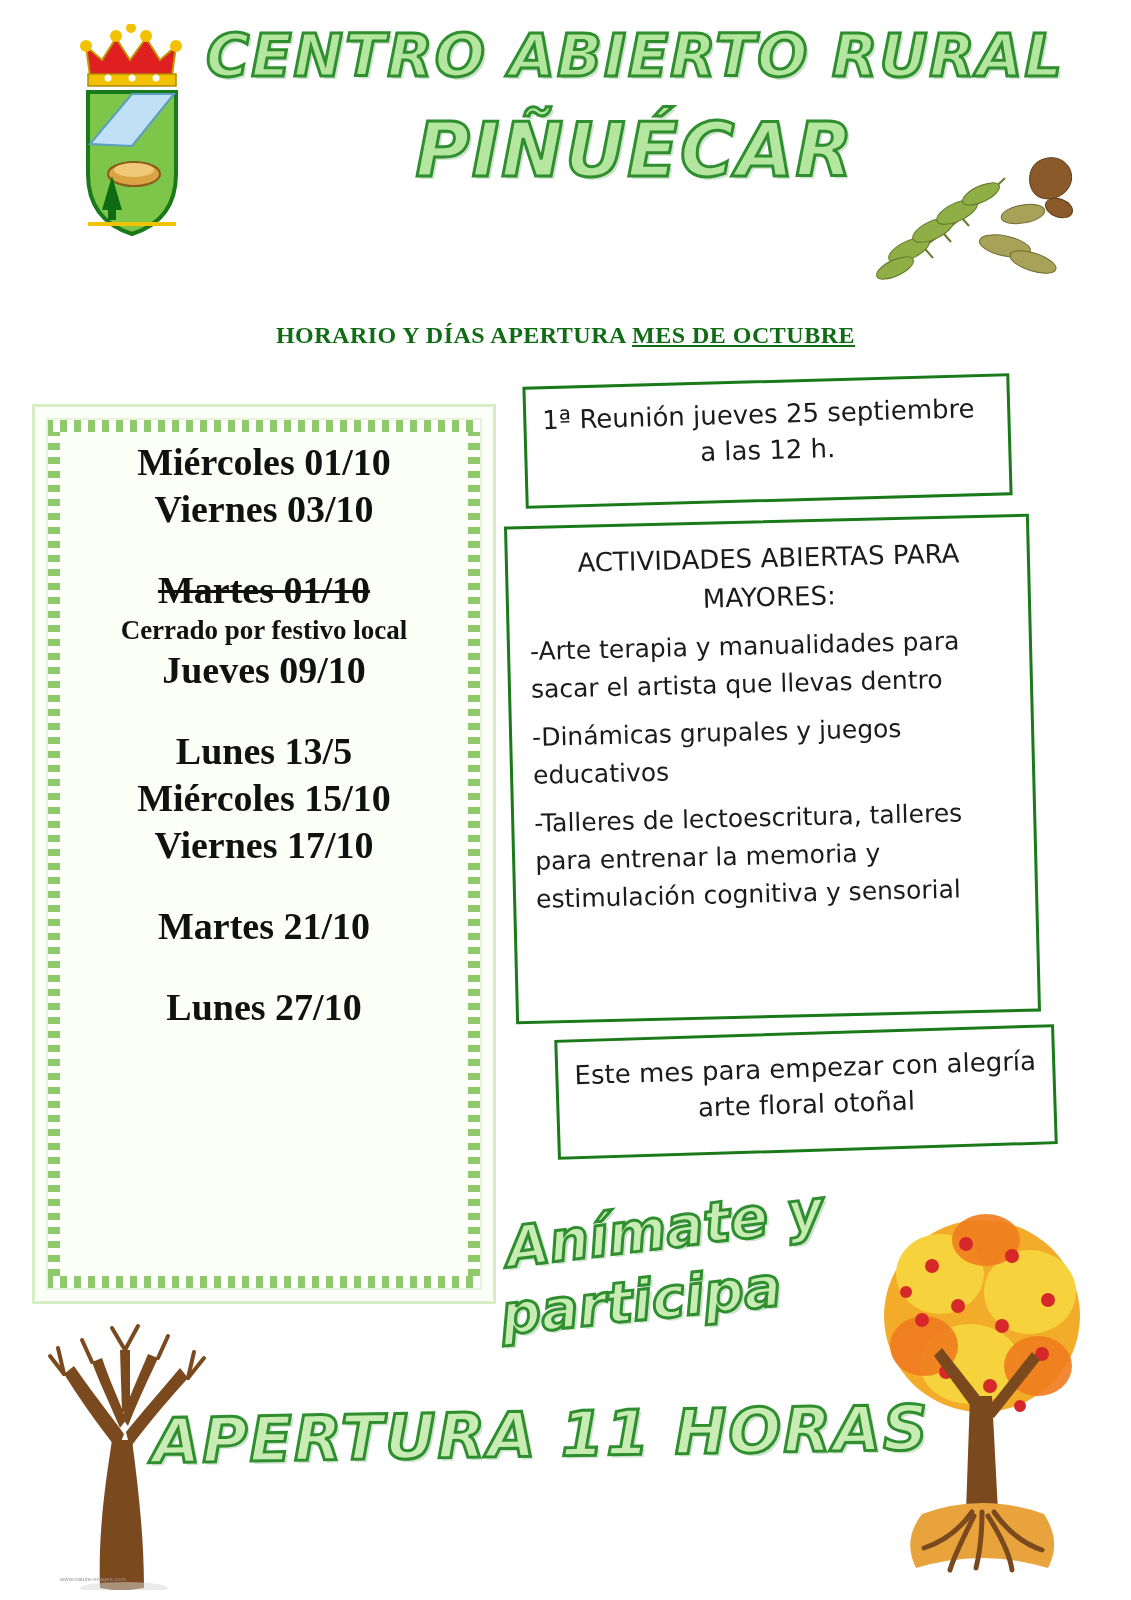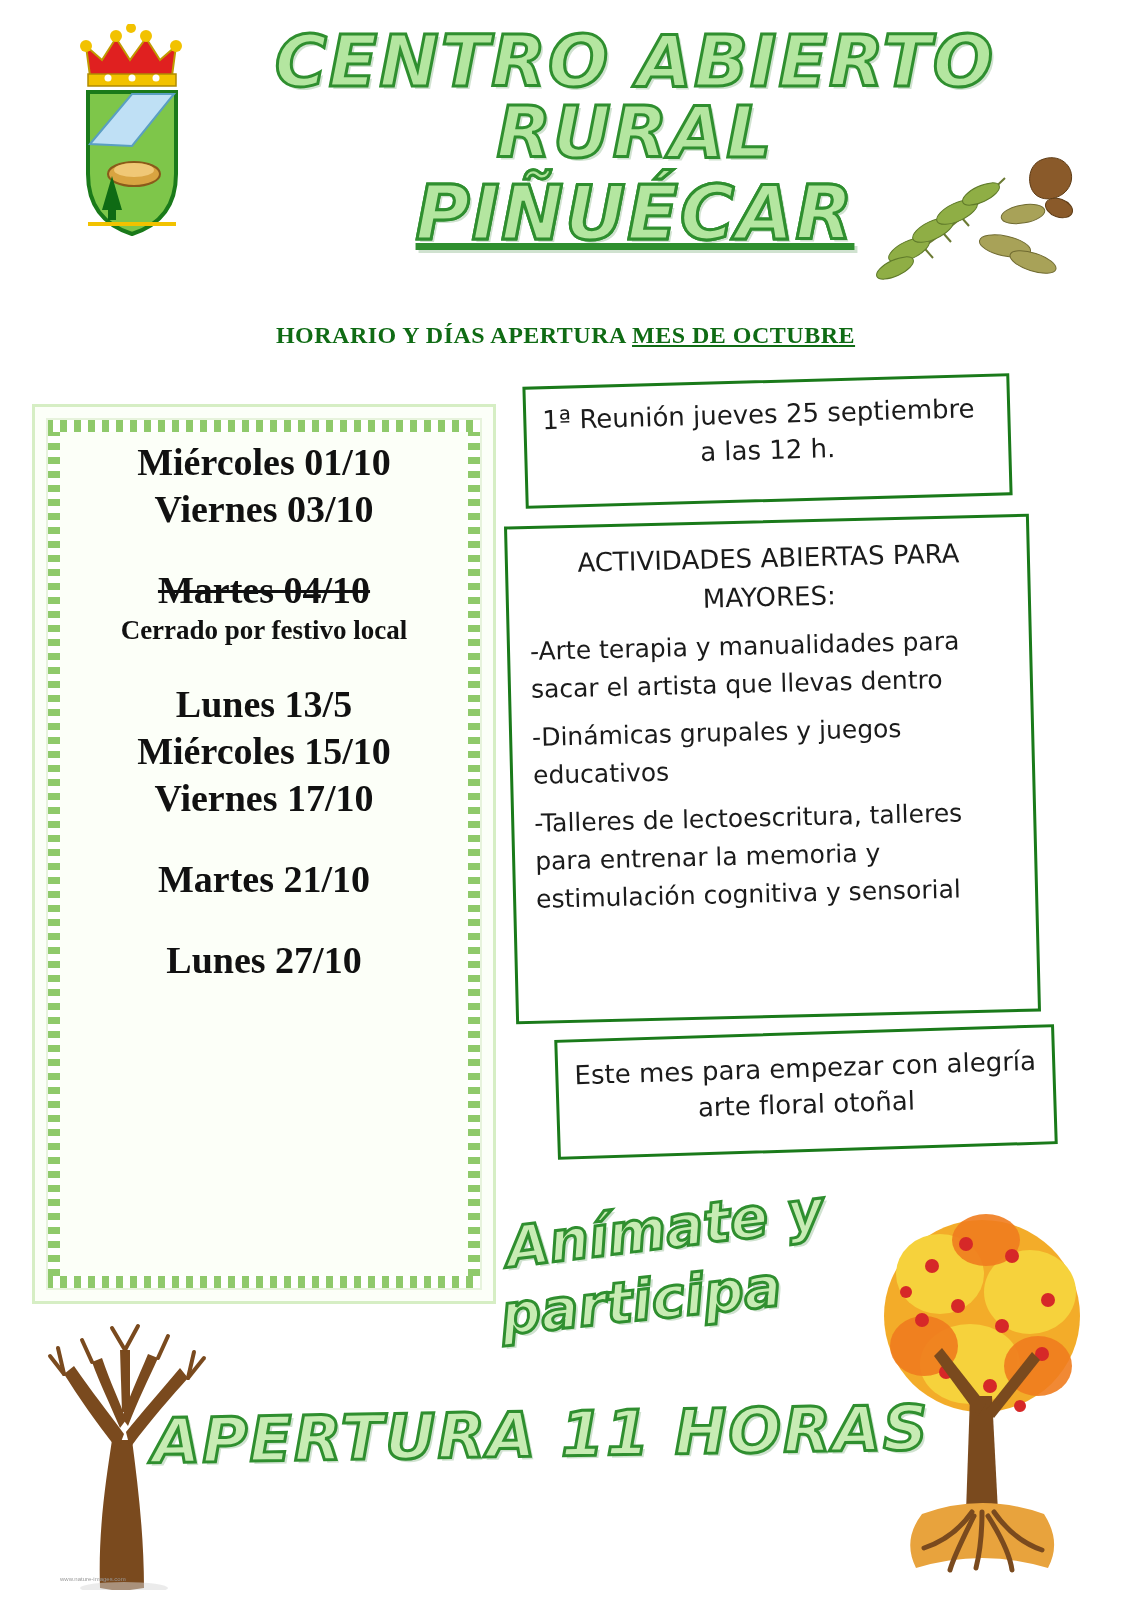--- a/index.html
+++ b/index.html
@@ -42,22 +42,22 @@
   .title-line {
     font-family: "DejaVu Sans", sans-serif;
     font-weight: bold;
     font-style: italic;
     color: #b4e6a0;
     -webkit-text-stroke: 3px #2f8f2f;
     letter-spacing: 2px;
     line-height: 1.0;
     text-shadow: 3px 3px 0 rgba(150,190,150,0.45);
   }
-  .title-line.l1 { font-size: 71px; }
-  .title-line.l2 { font-size: 74px; margin-top: 8px; text-decoration: underline; }
+  .title-line.l1 { font-size: 59px; }
+  .title-line.l2 { font-size: 74px; margin-top: 28px; }
 
   .leaves {
     position: absolute;
     right: 48px;
     top: 150px;
     width: 210px;
     height: 140px;
   }
 
   .subtitle {
@@ -312,22 +312,23 @@
 
 <div class="schedule-panel"></div>
 <div class="zigzag"></div>
 
 <div class="schedule-inner">
   <div class="day">Miércoles 01/10</div>
   <div class="day">Viernes 03/10</div>
 
   <div class="gap"></div>
 
-  <div class="day strike">Martes 04/10</div>
+  <div class="day strike">Martes 01/10</div>
   <div class="note">Cerrado por festivo local</div>
+  <div class="day">Jueves 09/10</div>
 
   <div class="gap"></div>
 
   <div class="day">Lunes 13/5</div>
   <div class="day">Miércoles 15/10</div>
   <div class="day">Viernes 17/10</div>
 
   <div class="gap"></div>
 
   <div class="day">Martes 21/10</div>

